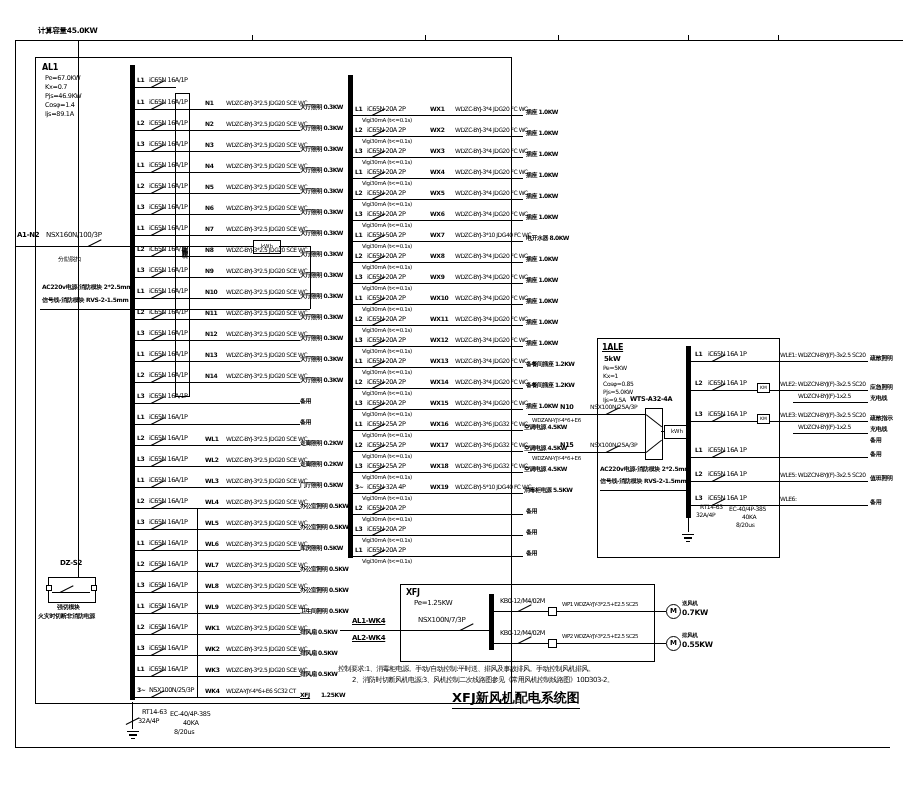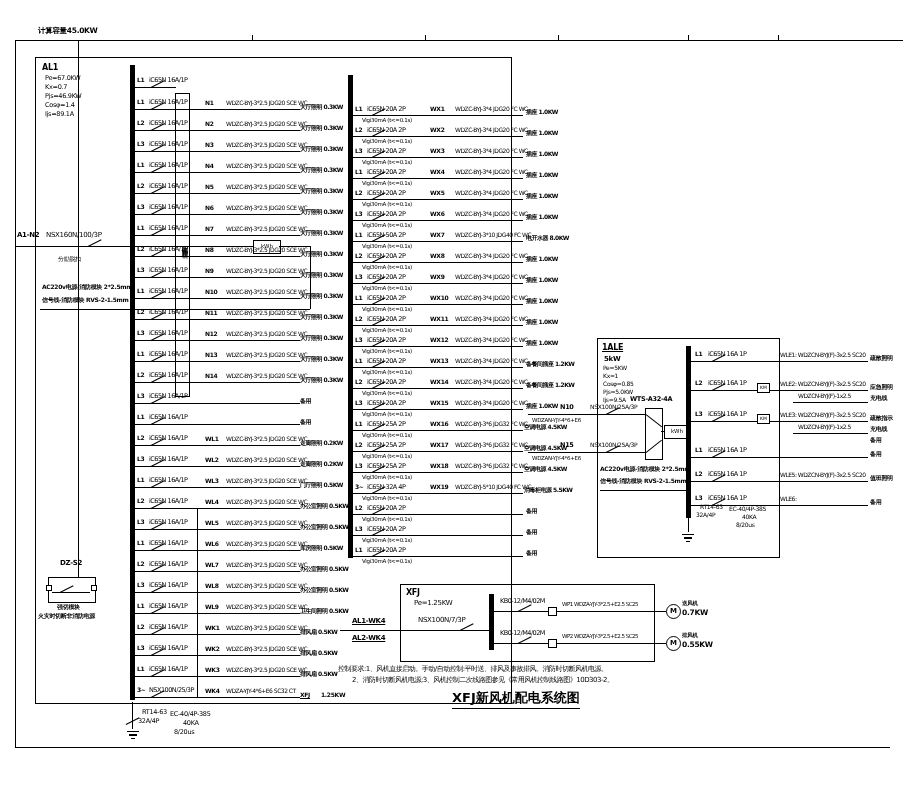--- a/index.html
+++ b/index.html
@@ -140,21 +140,21 @@
   <div class="box" style="left:400px;top:584px;width:253px;height:76px;"></div>
   <span class="t s8 b" style="left:406px;top:588px;">XFJ</span>
   <span class="t" style="left:414px;top:599px;">Pe=1.25KW</span>
   <span class="t b u" style="left:352px;top:617px;">AL1-WK4</span>
   <span class="t b u" style="left:352px;top:634px;">AL2-WK4</span>
   <div class="wire" style="left:340px;top:630px;width:151px;"></div>
   <span class="t" style="left:418px;top:616px;">NSX100N/7/3P</span>
   <div class="sw" style="left:460px;top:630px;"></div>
   <div class="bus" style="left:489px;top:594px;height:56px;"></div>
 
-  <span class="t tt" style="left:338px;top:665px;">控制要求:1、风机直接启动。手动/自动控制:平时送、排风及事故排风。消防时切断风机电源。</span>
+  <span class="t tt" style="left:338px;top:665px;">控制要求:1、消毒柜电源。手动/自动控制:平时送、排风及事故排风。手动控制风机排风。</span>
   <span class="t tt" style="left:352px;top:676px;">2、消防时切断风机电源;3、风机控制二次线路图参见《常用风机控制线路图》10D303-2。</span>
   <span class="title" style="left:452px;top:689px;">XFJ新风机配电系统图</span>
 
 <span class="t s6 b" style="left:137px;top:77px;">L1</span>
     <span class="t s65 tt" style="left:149px;top:77px;">iC65N 16A/1P</span>
     <div class="sw" style="left:151px;top:87px;"></div>
     <div class="wire" style="left:134px;top:87px;width:42px;"></div>
     <span class="t s6 b" style="left:137px;top:99px;">L1</span>
     <span class="t s65 tt" style="left:149px;top:99px;">iC65N 16A/1P</span>
     <div class="sw" style="left:151px;top:109px;"></div>

